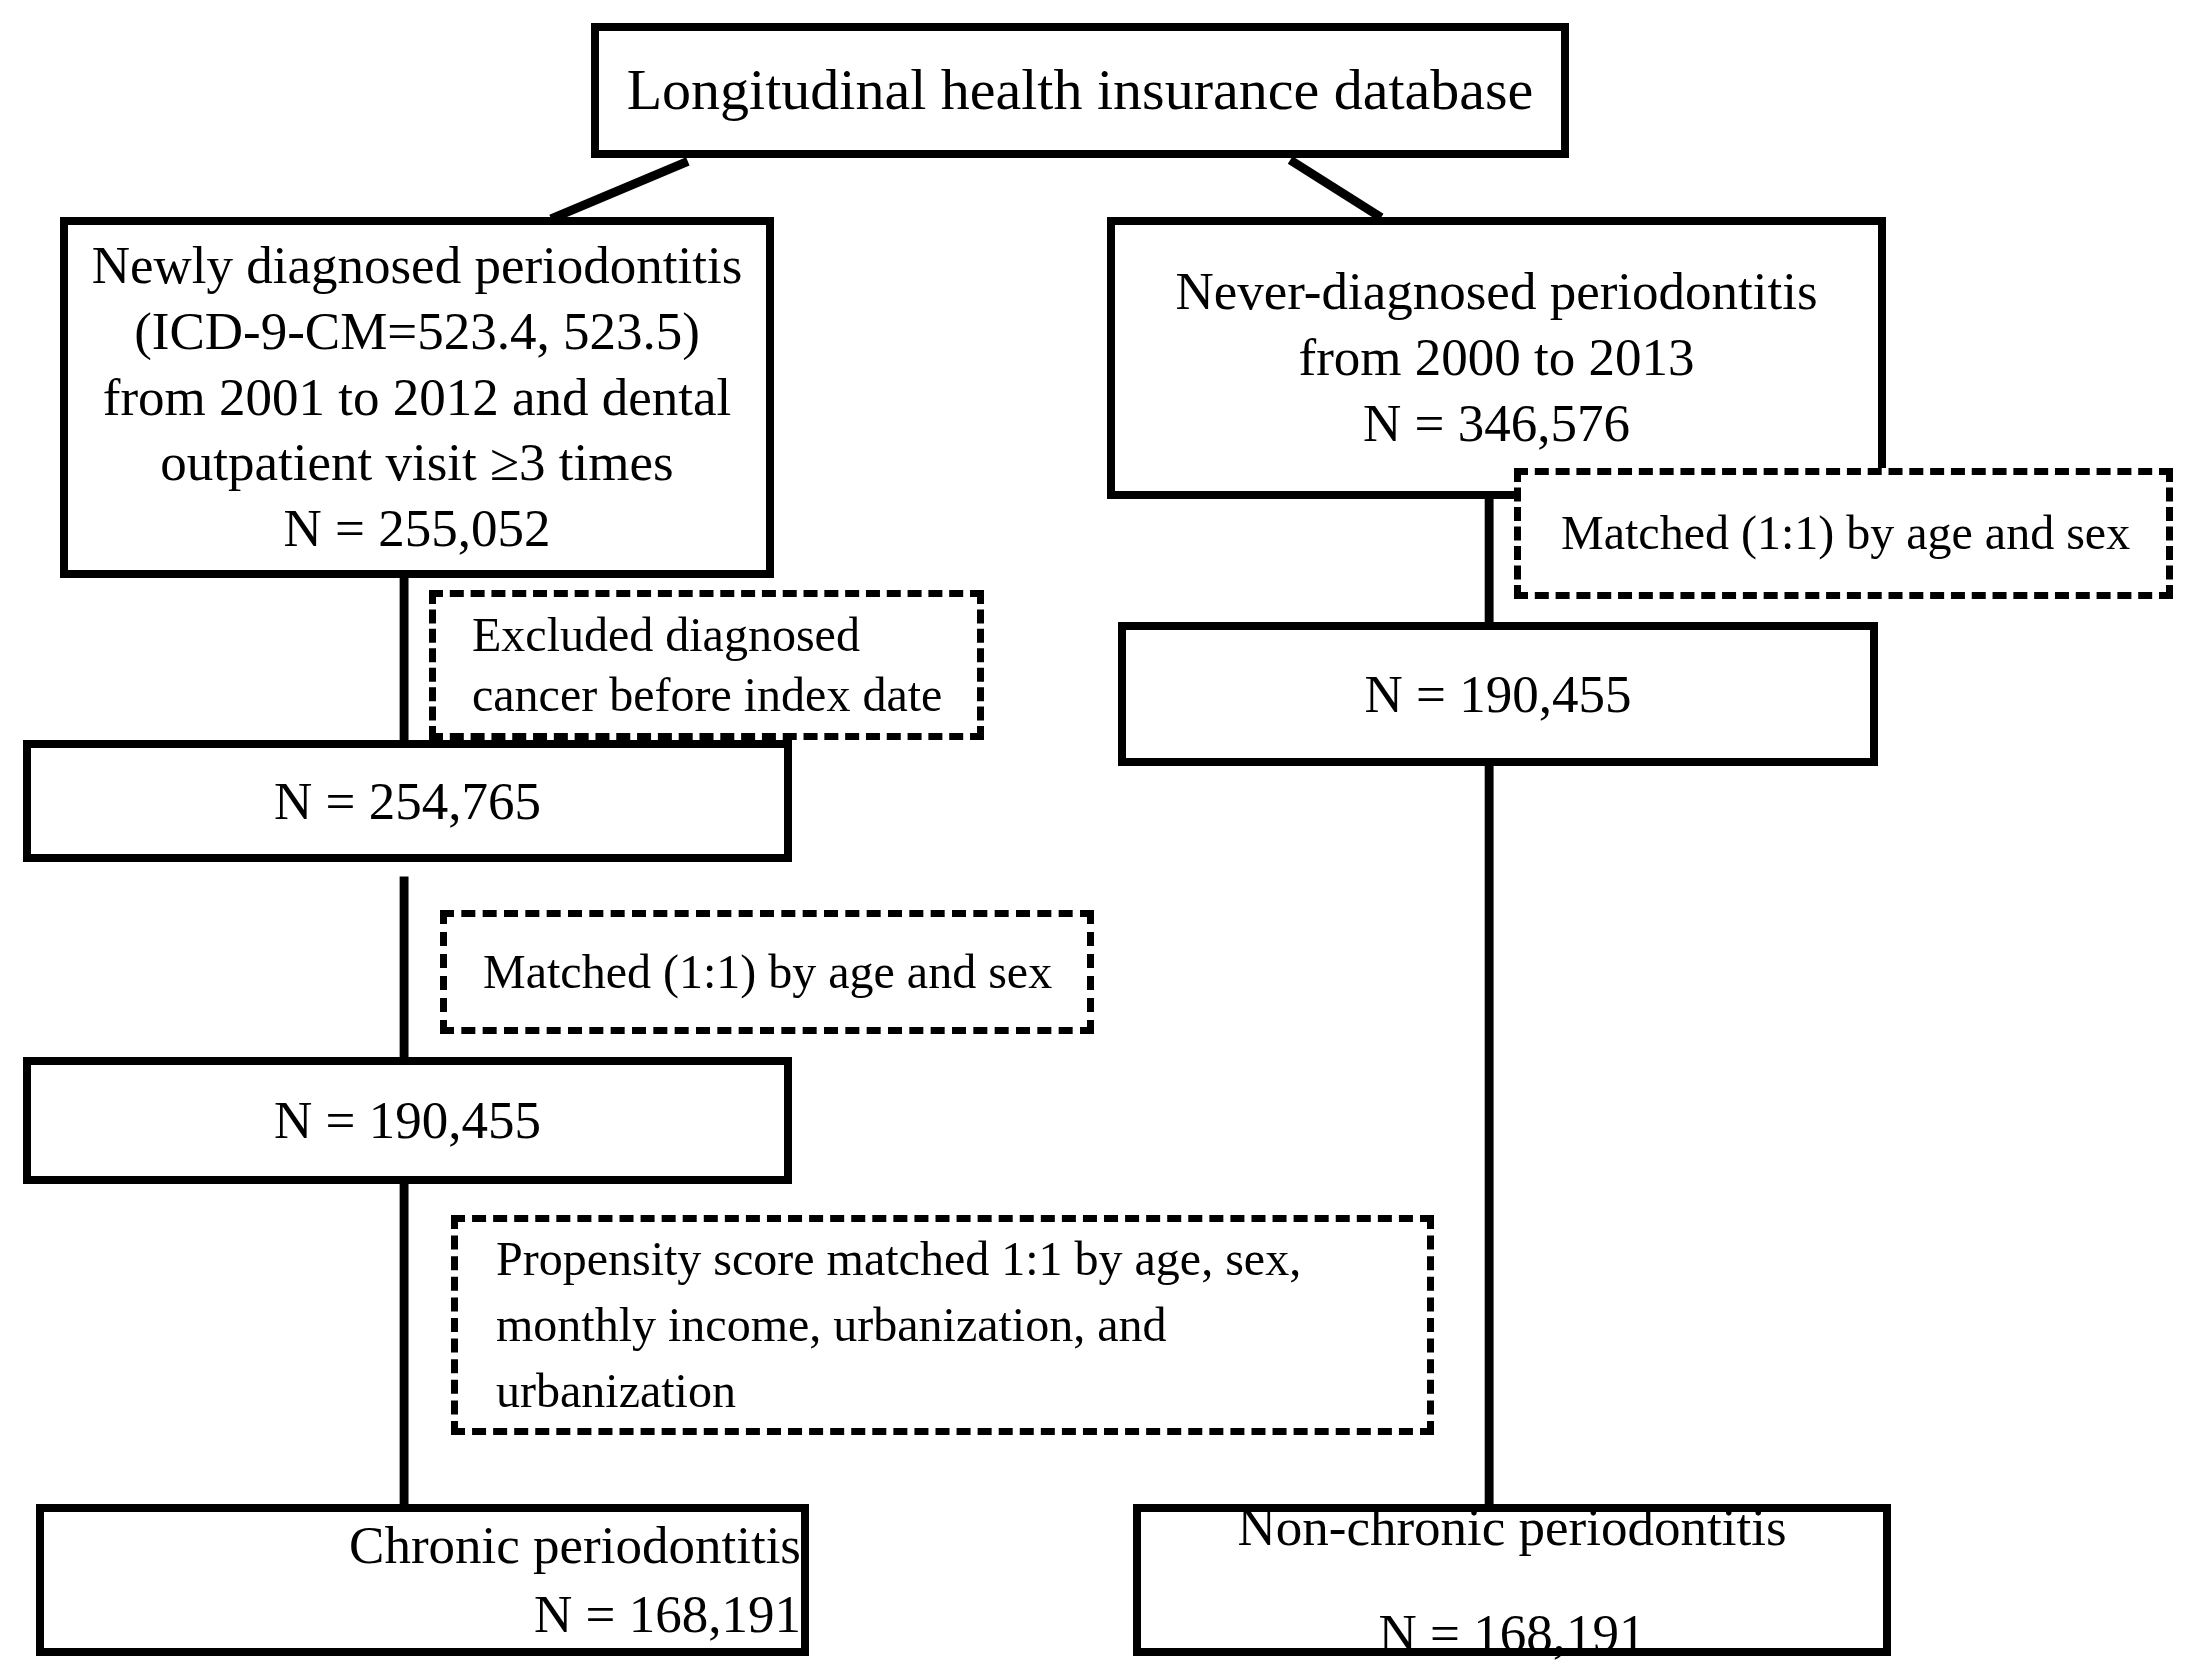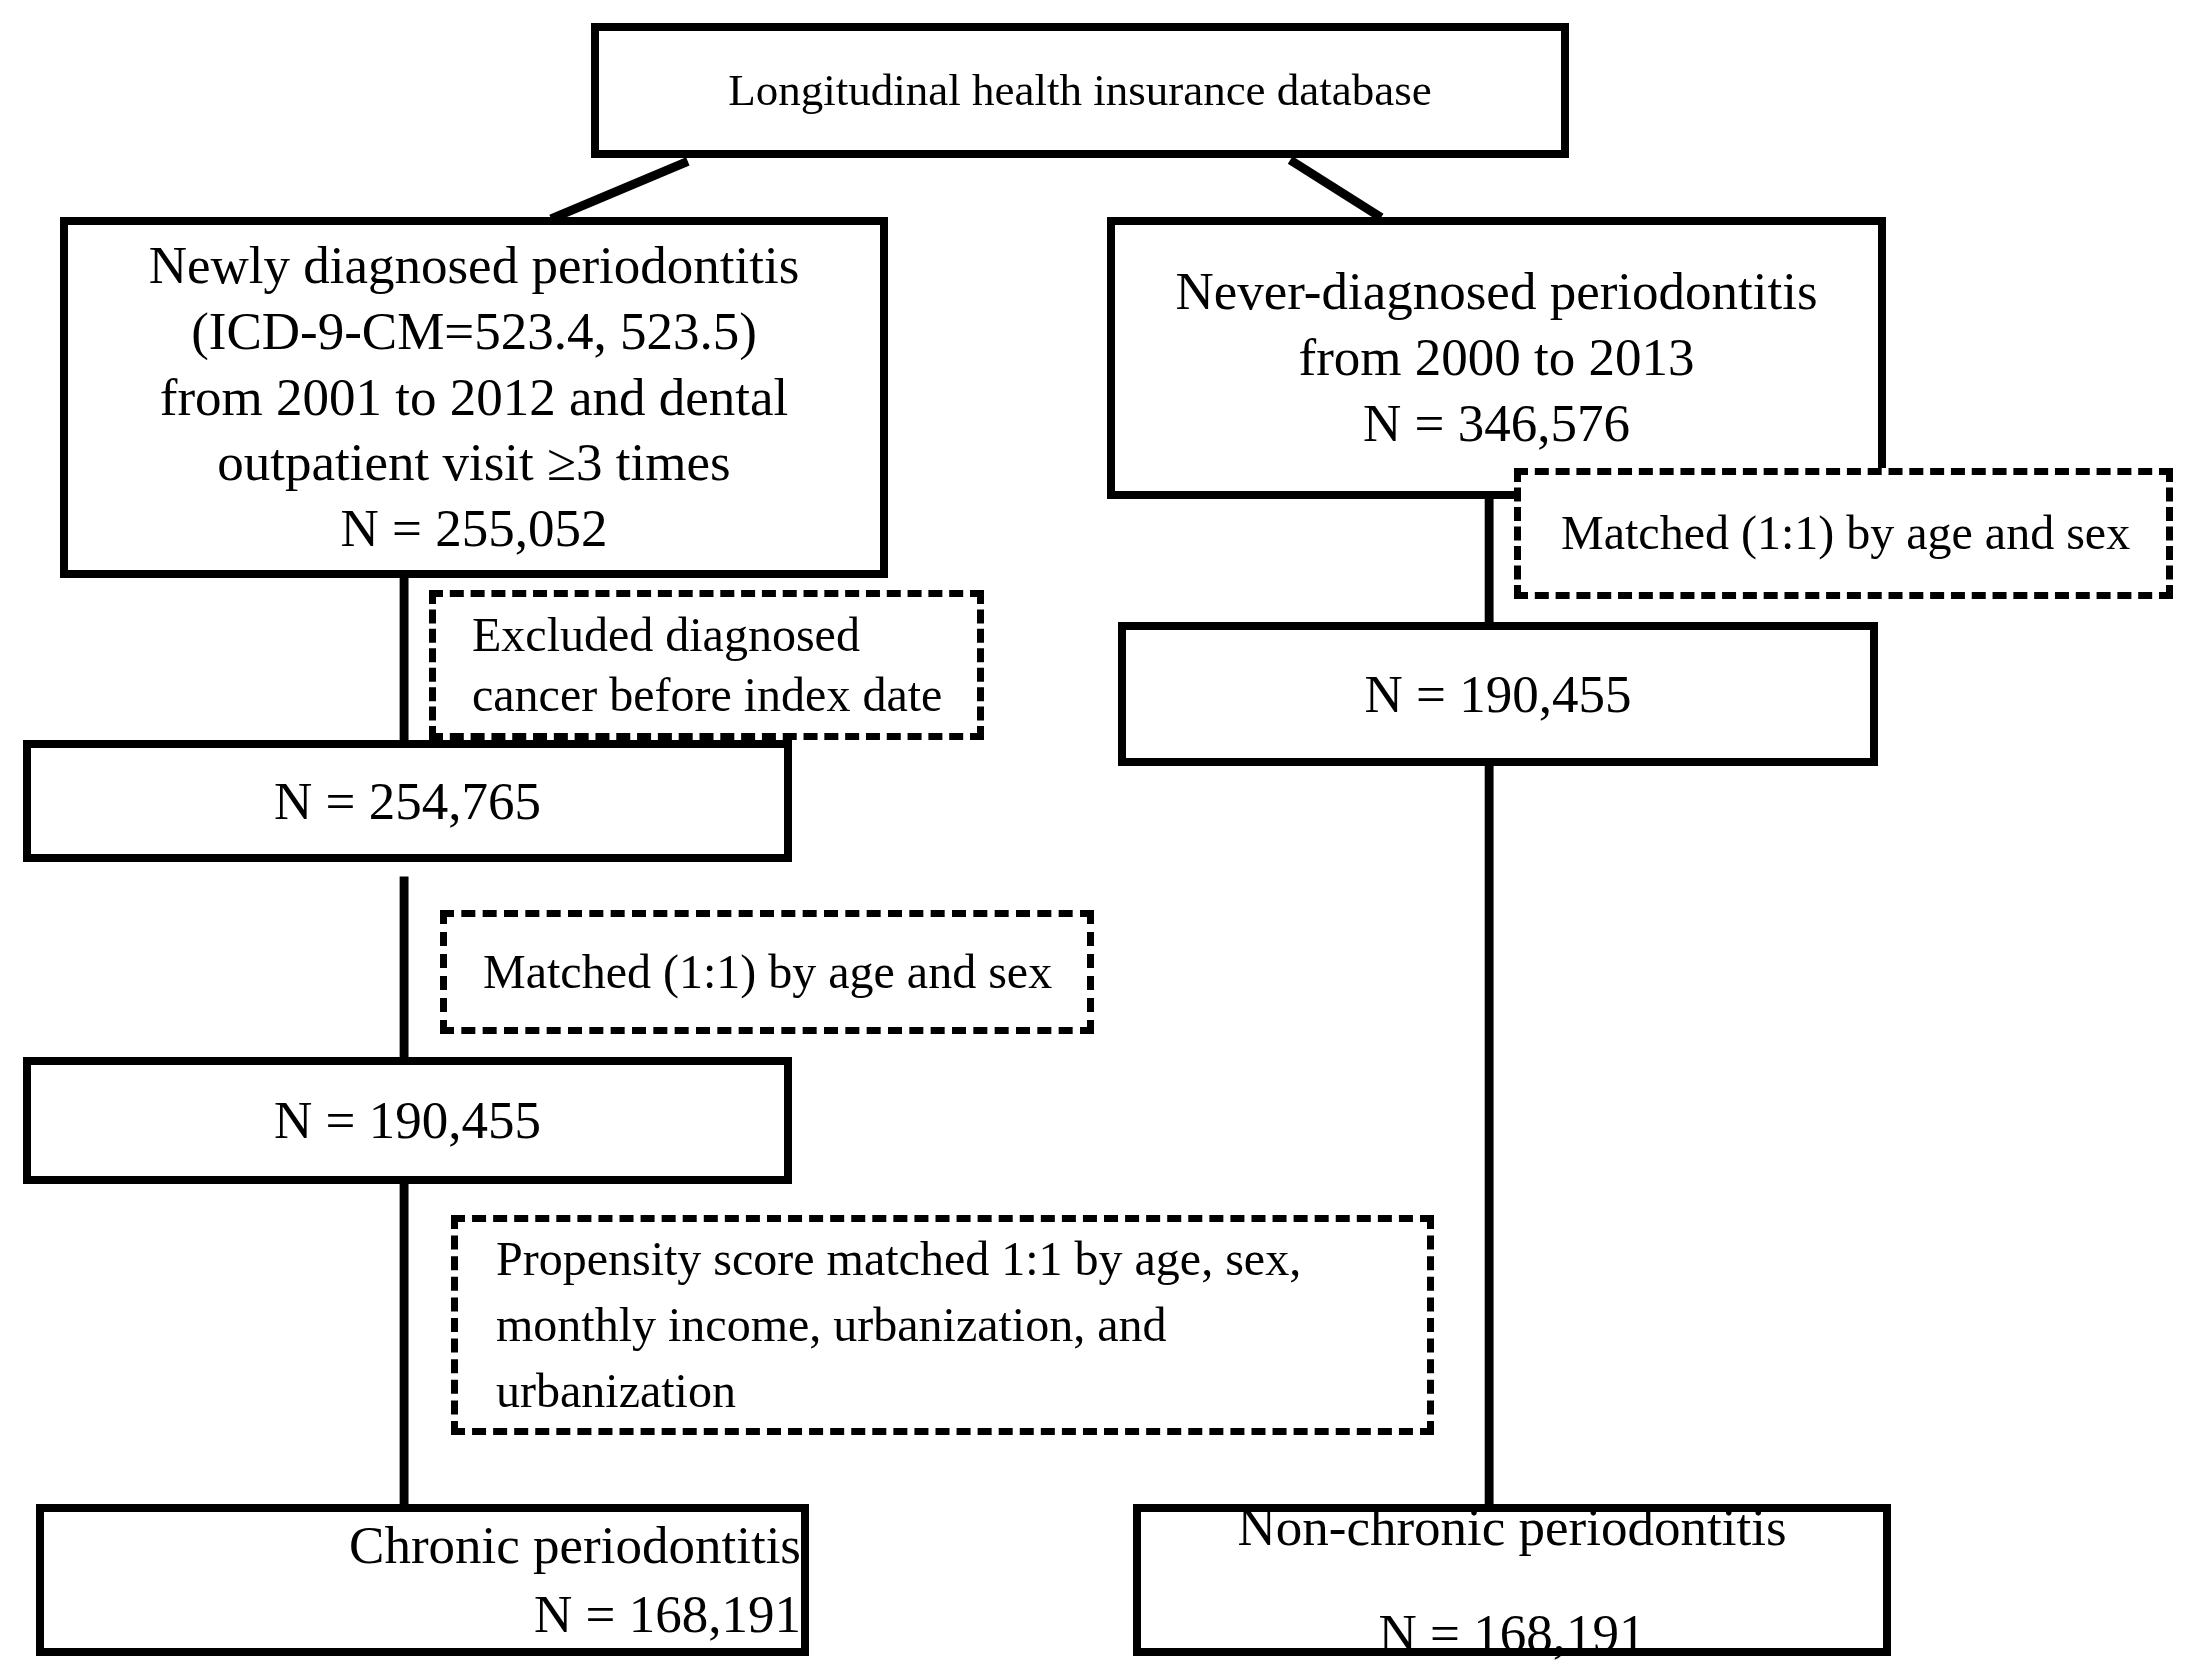--- a/index.html
+++ b/index.html
@@ -21,26 +21,26 @@
     background:var(--bg);
     border:8.2px solid var(--line);
     display:flex;flex-direction:column;justify-content:center;align-items:center;
     text-align:center;line-height:1.22;
   }
   .node .ln{display:block;white-space:nowrap;}
   .dashed{
     border:7.5px dashed var(--line);
     align-items:flex-start;text-align:left;
   }
-  .f-title{font-size:45px;}
+  .f-title{font-size:58px;}
   .f-box{font-size:53px;}
   .f-note{font-size:48px;}
   
   #box-database   {left:591px; top:23px;  width:978px;height:135px;}
-  #box-newly      {left:60px;  top:217px; width:828px;height:361px;line-height:1.24;align-items:center;}
+  #box-newly      {left:60px;  top:217px; width:714px;height:361px;line-height:1.24;align-items:center;}
   #box-never      {left:1107px;top:217px; width:779px;height:282px;line-height:1.24;}
   #note-matched-r {left:1514px;top:468px; width:659px; height:131px;padding-left:40px;}
   #box-n-right    {left:1118px;top:622px; width:760px;height:144px;}
   #note-excluded  {left:429px; top:590px; width:555px; height:150px;padding-left:36px;line-height:1.25;}
   #box-n1-left    {left:23px;  top:740px;width:769px;height:122px;}
   #note-matched-l {left:440px; top:910px;width:654px; height:124px;padding-left:36px;}
   #box-n2-left    {left:23px;  top:1057px;width:769px;height:127px;}
   #note-propensity{left:451px; top:1215px;width:983px;height:220px;padding-left:38px;line-height:1.38;}
   #box-chronic    {left:36px;  top:1504px;width:773px;height:152px;line-height:1.3;align-items:flex-end;}
   #box-nonchronic {left:1133px;top:1504px;width:758px;height:152px;line-height:1.3;gap:37px;}

